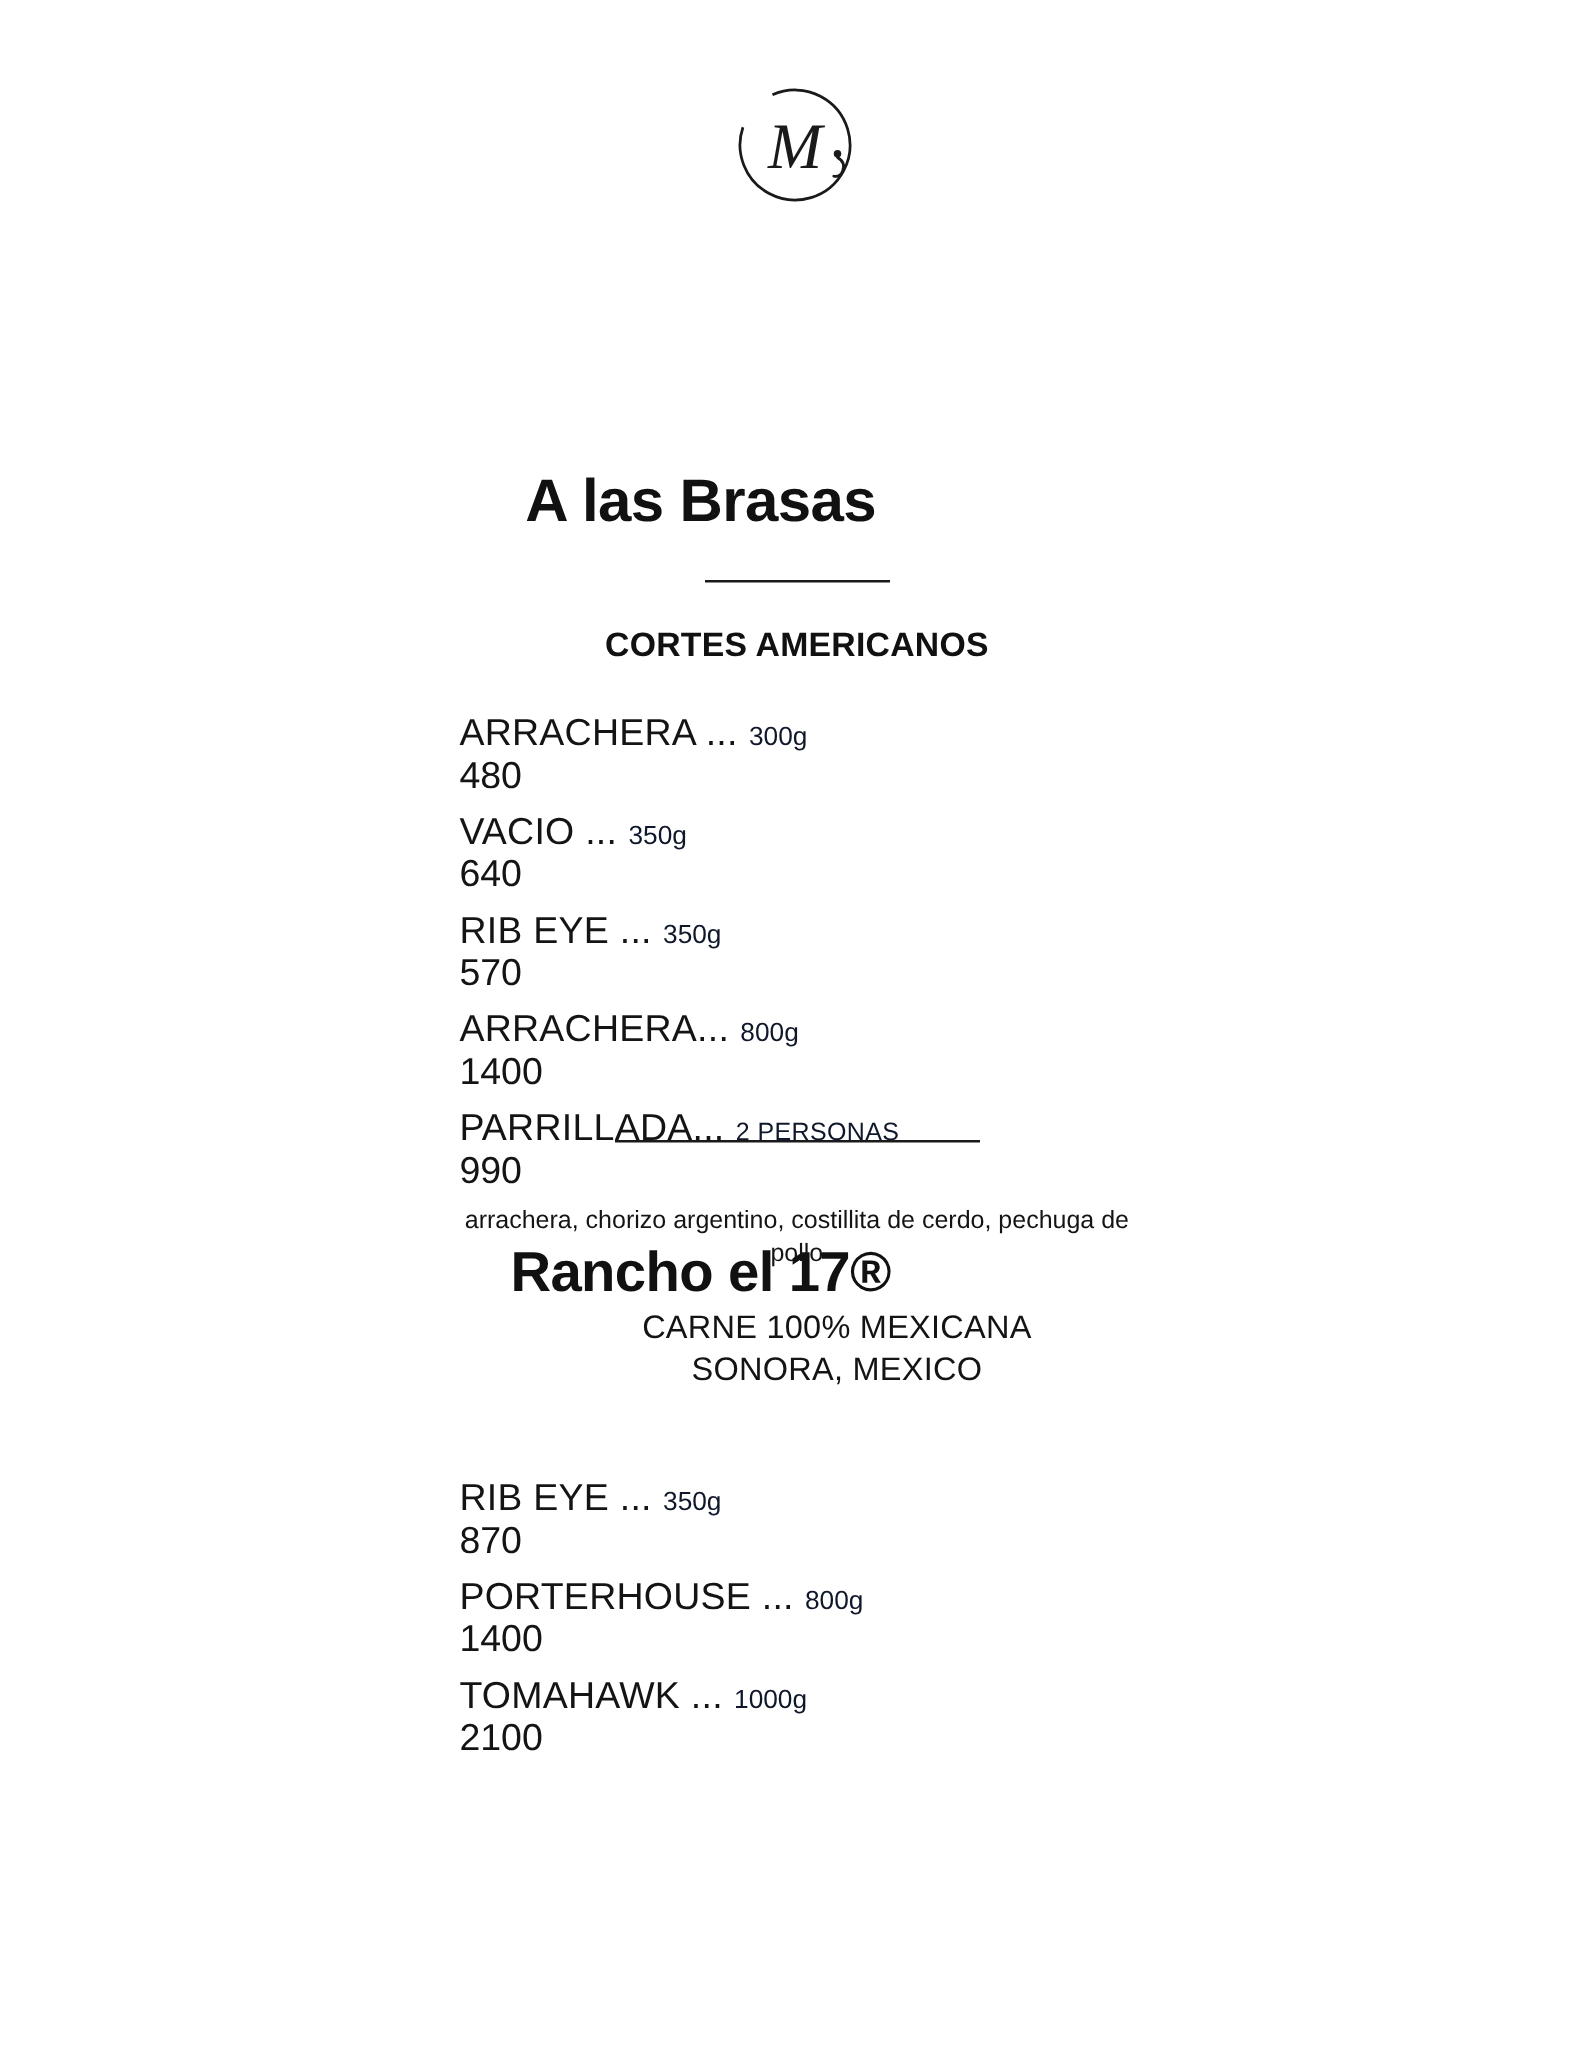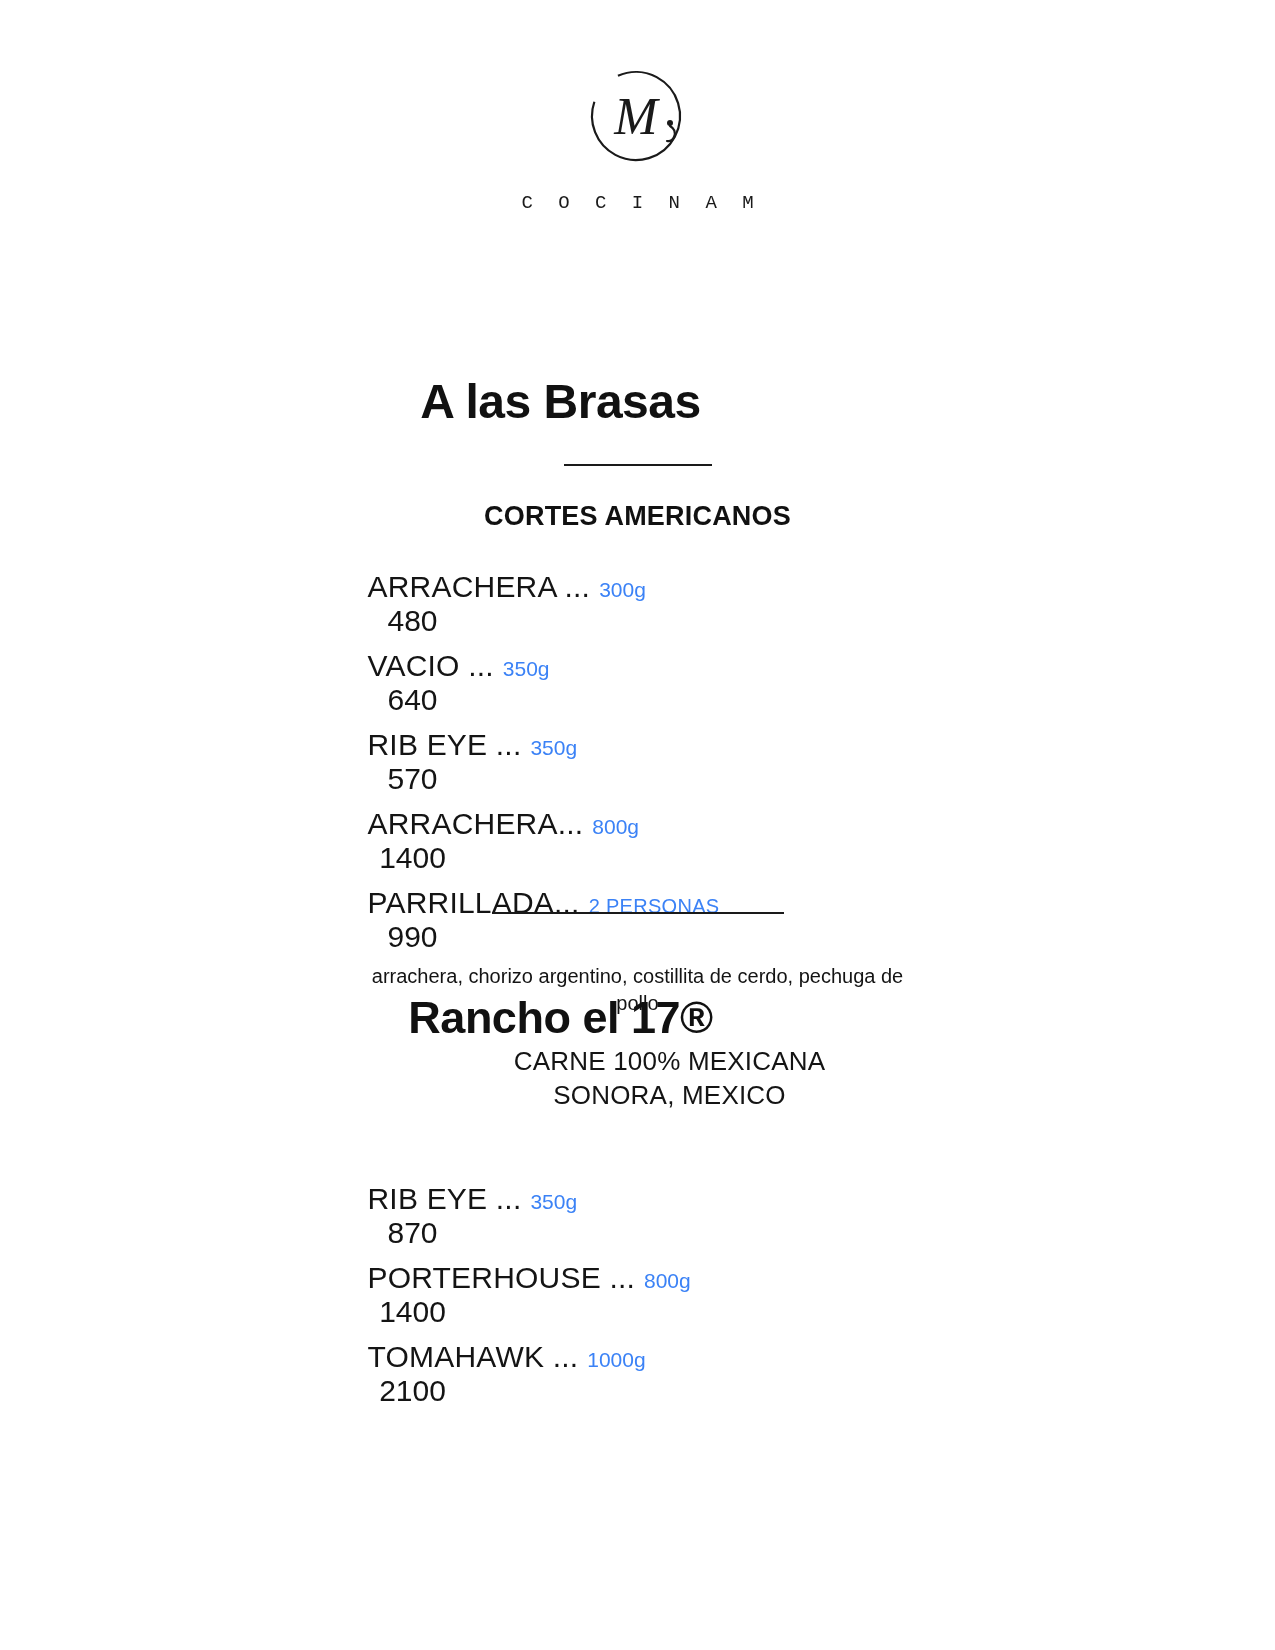--- a/index.html
+++ b/index.html
@@ -106,30 +106,30 @@
   }
   .item-name {
     font-size: 30px;
     font-weight: 400;
     letter-spacing: 0.2px;
     color: #141414;
   }
   .item-qty {
     font-size: 21px;
     margin-left: 9px;
-    color: #3b82f6;
+    color: #0f172a;
   }
   .item-qty.caps {
     font-size: 20px;
     letter-spacing: 0.3px;
   }
   .item-price {
     font-size: 30px;
     color: #141414;
-    text-align: center;
+    text-align: left;
     min-width: 90px;
   }
   .item-desc {
     margin-top: -2px;
     margin-bottom: 6px;
     text-align: center;
     font-size: 20px;
     line-height: 1.35;
     color: #141414;
     white-space: normal;
@@ -168,21 +168,20 @@
 
   <div class="logo-block">
     <div class="logo-mark">
       <svg width="120" height="120" viewBox="0 0 120 120" aria-hidden="true">
         <circle cx="58" cy="56" r="44" fill="none" stroke="#1a1a1a" stroke-width="2.2" stroke-dasharray="200 36" transform="rotate(-62 58 56)"></circle>
         <text x="58" y="74" text-anchor="middle" font-family="'Liberation Serif', serif" font-style="italic" font-size="52" fill="#1a1a1a">M</text>
         <path d="M92 66 q7 4 4 11 q-2 5 -7 4" fill="none" stroke="#1a1a1a" stroke-width="2.2" stroke-linecap="round"></path>
         <circle cx="92" cy="63" r="3" fill="#1a1a1a"></circle>
       </svg>
     </div>
-    <div class="logo-wordmark">C O C I N A  M</div>
   </div>
 
   <div class="section-title" id="title-brasas">A las Brasas</div>
   <div class="rule-short"></div>
   <div class="subsection" id="sub-cortes">CORTES AMERICANOS</div>
 
   <div class="menu-list" id="list-cortes">
 
     <div class="menu-row">
       <span class="left">

